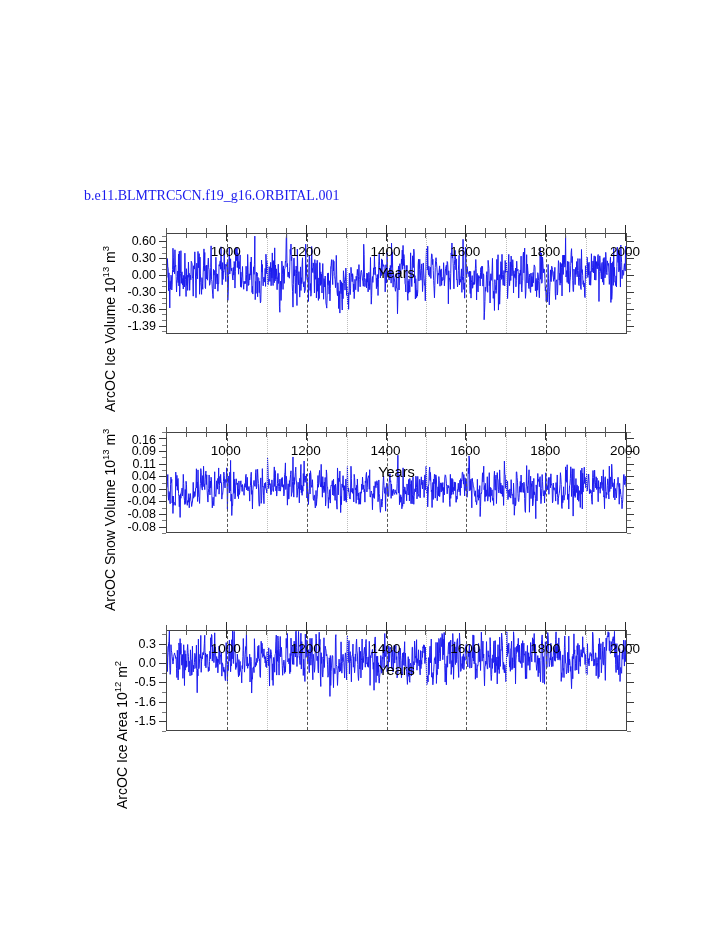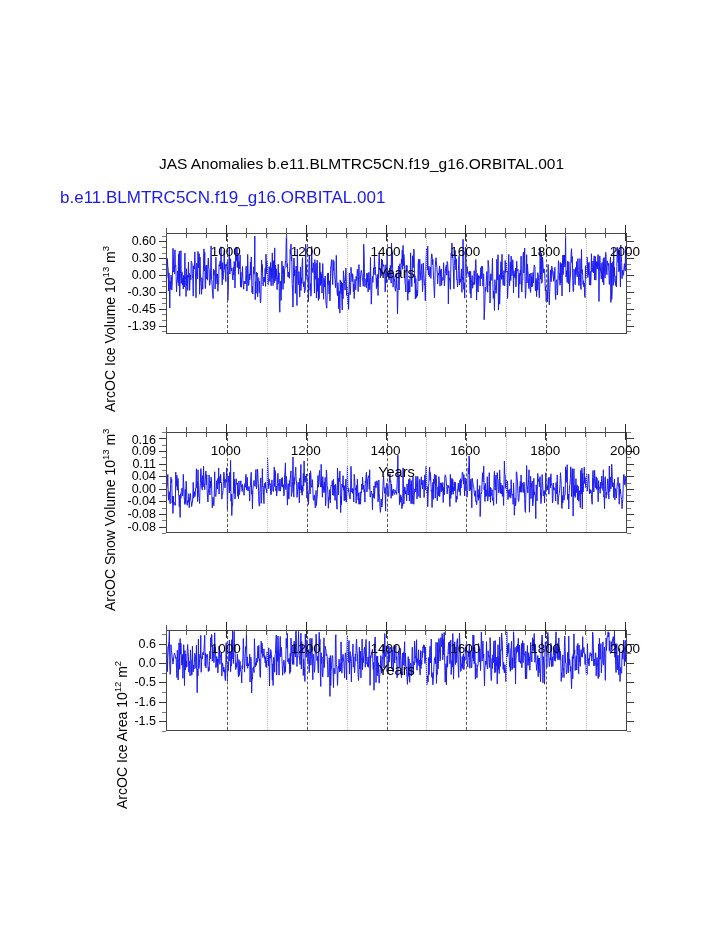--- a/index.html
+++ b/index.html
@@ -30,25 +30,26 @@
     left: 0;
     top: 155px;
     width: 723px;
     text-align: center;
     font-size: 15.5px;
     color: #000000;
     white-space: nowrap;
   }
   .sub-title {
     position: absolute;
-    left: 60px;
+    left: 84px;
     top: 188px;
-    font-size: 17px;
+    font-size: 14px;
     color: #1a1aee;
     white-space: nowrap;
+    font-family: Liberation Serif, serif;
   }
 
   
   .panel {
     position: absolute;
   }
   .plotbox {
     position: absolute;
     left: 0;
     top: 0;
@@ -177,21 +178,20 @@
   .sup {
     font-size: 9.5px;
     vertical-align: super;
   }
 </style>
 </head>
 <body>
 
 <div class="page">
 
-  <div class="main-title">JAS Anomalies b.e11.BLMTRC5CN.f19_g16.ORBITAL.001</div>
 
   <div class="sub-title">b.e11.BLMTRC5CN.f19_g16.ORBITAL.001</div>
 
   <div class="panel" id="panel-0" style="left:166px; top:233px;">
     <div class="plotbox">
       <svg class="series-svg" id="svg-0" viewBox="0 0 461 101" preserveAspectRatio="none">
           <path d="M0.00,44.42L0.40,25.08L0.80,33.46L1.20,35.14L1.60,57.88L2.00,39.66L2.39,54.59L2.79,75.45L3.19,48.18L3.59,56.26L3.99,42.03L4.39,43.58L4.79,57.12L5.19,51.11L5.59,36.06L5.99,14.54L6.39,23.62L6.79,38.81L7.18,32.80L7.58,40.60L7.98,16.11L8.38,33.22L8.78,31.92L9.18,43.34L9.58,59.11L9.98,47.65L10.38,47.16L10.78,37.70L11.18,49.56L11.57,20.62L11.97,52.94L12.37,17.56L12.77,63.44L13.17,45.85L13.57,40.30L13.97,17.03L14.37,50.35L14.77,39.16L15.17,38.64L15.57,52.09L15.97,45.37L16.36,56.14L16.76,42.18L17.16,47.29L17.56,53.97L17.96,19.57L18.36,42.68L18.76,46.65L19.16,63.75L19.56,35.43L19.96,52.42L20.36,41.97L20.75,57.53L21.15,47.99L21.55,28.69L21.95,44.14L22.35,40.20L22.75,57.49L23.15,45.66L23.55,42.05L23.95,46.72L24.35,27.82L24.75,28.98L25.15,30.36L25.54,44.59L25.94,43.84L26.34,63.41L26.74,32.42L27.14,35.75L27.54,35.68L27.94,18.21L28.34,32.73L28.74,47.02L29.14,65.02L29.54,43.76L29.94,29.74L30.33,39.97L30.73,45.72L31.13,17.77L31.53,34.50L31.93,26.03L32.33,20.05L32.73,61.45L33.13,23.57L33.53,40.76L33.93,49.51L34.33,53.93L34.72,61.56L35.12,44.53L35.52,50.32L35.92,56.38L36.32,39.72L36.72,32.53L37.12,15.20L37.52,37.64L37.92,18.86L38.32,54.51L38.72,55.71L39.12,32.26L39.51,45.89L39.91,31.62L40.31,41.38L40.71,47.09L41.11,31.32L41.51,24.55L41.91,34.48L42.31,36.24L42.71,52.36L43.11,51.19L43.51,47.33L43.90,34.20L44.30,12.10L44.70,46.61L45.10,48.18L45.50,55.92L45.90,61.52L46.30,65.77L46.70,36.04L47.10,41.96L47.50,37.61L47.90,37.20L48.30,56.12L48.69,48.96L49.09,23.66L49.49,39.33L49.89,44.95L50.29,51.07L50.69,40.74L51.09,58.39L51.49,50.20L51.89,50.62L52.29,31.31L52.69,32.81L53.08,29.62L53.48,27.34L53.88,35.96L54.28,13.05L54.68,33.66L55.08,38.40L55.48,51.77L55.88,29.13L56.28,46.36L56.68,38.12L57.08,38.84L57.48,16.59L57.87,35.99L58.27,30.75L58.67,42.35L59.07,48.53L59.47,31.29L59.87,32.75L60.27,30.37L60.67,28.36L61.07,67.69L61.47,59.04L61.87,42.38L62.26,24.00L62.66,14.17L63.06,40.83L63.46,33.82L63.86,25.30L64.26,35.22L64.66,37.50L65.06,34.74L65.46,38.85L65.86,44.97L66.26,46.95L66.66,34.14L67.05,41.93L67.45,28.05L67.85,30.39L68.25,55.17L68.65,38.50L69.05,14.23L69.45,25.58L69.85,27.12L70.25,14.00L70.65,34.24L71.05,19.24L71.45,21.48L71.84,41.02L72.24,27.97L72.64,35.54L73.04,33.17L73.44,21.35L73.84,53.72L74.24,38.91L74.64,54.42L75.04,44.74L75.44,43.55L75.84,33.15L76.23,47.77L76.63,51.35L77.03,56.37L77.43,48.07L77.83,50.51L78.23,49.33L78.63,50.66L79.03,47.19L79.43,32.87L79.83,41.42L80.23,58.29L80.63,50.86L81.02,20.86L81.42,36.50L81.82,52.50L82.22,51.96L82.62,40.61L83.02,46.87L83.42,43.40L83.82,28.52L84.22,41.91L84.62,23.50L85.02,45.94L85.41,59.67L85.81,53.44L86.21,61.26L86.61,40.55L87.01,33.53L87.41,41.17L87.81,30.99L88.21,2.15L88.61,66.99L89.01,48.41L89.41,60.58L89.81,38.84L90.20,42.92L90.60,39.70L91.00,64.01L91.40,44.29L91.80,44.81L92.20,45.36L92.60,59.86L93.00,48.17L93.40,61.54L93.80,70.24L94.20,68.76L94.59,52.12L94.99,26.60L95.39,38.78L95.79,31.10L96.19,46.28L96.59,52.91L96.99,45.14L97.39,43.91L97.79,44.49L98.19,49.10L98.59,35.06L98.99,53.42L99.38,20.63L99.78,31.56L100.18,40.49L100.58,27.98L100.98,38.36L101.38,52.12L101.78,46.60L102.18,47.76L102.58,33.28L102.98,36.68L103.38,48.44L103.77,39.23L104.17,28.91L104.57,52.81L104.97,34.60L105.37,44.87L105.77,19.31L106.17,43.93L106.57,52.59L106.97,27.22L107.37,45.46L107.77,49.66L108.17,14.15L108.56,47.91L108.96,31.69L109.36,45.80L109.76,35.56L110.16,43.09L110.56,56.84L110.96,46.06L111.36,42.76L111.76,30.81L112.16,50.53L112.56,39.61L112.95,74.30L113.35,79.84L113.75,52.18L114.15,48.08L114.55,67.80L114.95,56.16L115.35,27.65L115.75,33.34L116.15,41.05L116.55,56.52L116.95,32.54L117.35,43.30L117.74,50.35L118.14,35.46L118.54,35.06L118.94,27.56L119.34,28.84L119.74,5.09L120.14,0.36L120.54,33.53L120.94,30.05L121.34,43.23L121.74,44.00L122.14,38.77L122.53,41.91L122.93,45.12L123.33,33.46L123.73,15.70L124.13,20.89L124.53,10.25L124.93,27.16L125.33,23.13L125.73,50.75L126.13,58.82L126.53,74.60L126.92,51.76L127.32,24.82L127.72,24.51L128.12,42.59L128.52,36.53L128.92,60.60L129.32,49.63L129.72,32.69L130.12,40.37L130.52,72.99L130.92,15.36L131.32,36.25L131.71,46.87L132.11,51.66L132.51,38.40L132.91,50.44L133.31,64.41L133.71,53.25L134.11,33.57L134.51,57.65L134.91,44.55L135.31,50.69L135.71,31.27L136.10,24.24L136.50,48.70L136.90,49.88L137.30,54.10L137.70,48.55L138.10,60.04L138.50,58.13L138.90,57.09L139.30,10.29L139.70,42.32L140.10,31.42L140.50,44.95L140.89,47.28L141.29,45.82L141.69,44.13L142.09,68.81L142.49,33.99L142.89,22.30L143.29,25.07L143.69,57.50L144.09,50.55L144.49,63.47L144.89,60.58L145.28,12.82L145.68,36.85L146.08,35.21L146.48,39.36L146.88,29.48L147.28,32.83L147.68,41.44L148.08,60.18L148.48,26.16L148.88,41.19L149.28,46.25L149.68,29.85L150.07,65.22L150.47,46.46L150.87,26.80L151.27,58.43L151.67,51.33L152.07,67.75L152.47,44.80L152.87,65.88L153.27,29.37L153.67,29.37L154.07,52.45L154.46,38.60L154.86,51.29L155.26,41.01L155.66,60.22L156.06,40.91L156.46,30.14L156.86,46.13L157.26,66.55L157.66,45.54L158.06,47.60L158.46,54.09L158.86,42.86L159.25,55.06L159.65,70.55L160.05,72.63L160.45,75.62L160.85,62.48L161.25,40.17L161.65,51.65L162.05,39.70L162.45,53.50L162.85,61.27L163.25,47.75L163.65,68.25L164.04,55.65L164.44,33.59L164.84,31.99L165.24,26.20L165.64,36.25L166.04,43.80L166.44,51.61L166.84,26.29L167.24,37.62L167.64,27.83L168.04,42.64L168.43,43.52L168.83,46.82L169.23,54.76L169.63,46.11L170.03,21.81L170.43,41.69L170.83,59.42L171.23,62.96L171.63,49.72L172.03,56.26L172.43,76.05L172.83,58.55L173.22,58.47L173.62,80.66L174.02,46.89L174.42,56.17L174.82,60.88L175.22,48.75L175.62,67.14L176.02,77.56L176.42,50.15L176.82,65.98L177.22,37.50L177.61,42.95L178.01,46.23L178.41,50.44L178.81,57.25L179.21,48.36L179.61,34.72L180.01,44.61L180.41,62.59L180.81,53.77L181.21,66.03L181.61,71.38L182.01,59.77L182.40,76.82L182.80,61.44L183.20,39.87L183.60,54.01L184.00,61.88L184.40,56.00L184.80,33.99L185.20,40.07L185.60,44.43L186.00,48.65L186.40,40.48L186.79,43.36L187.19,59.05L187.59,50.97L187.99,65.93L188.39,58.57L188.79,46.22L189.19,56.01L189.59,56.79L189.99,43.15L190.39,47.28L190.79,42.25L191.19,36.03L191.58,42.17L191.98,58.79L192.38,43.48L192.78,31.24L193.18,45.02L193.58,46.62L193.98,53.88L194.38,43.91L194.78,38.70L195.18,37.04L195.58,39.18L195.97,42.87L196.37,47.30L196.77,48.03L197.17,53.26L197.57,10.44L197.97,20.89L198.37,44.40L198.77,53.76L199.17,50.17L199.57,49.61L199.97,45.58L200.37,54.94L200.76,39.81L201.16,49.14L201.56,40.51L201.96,59.06L202.36,53.93L202.76,39.08L203.16,44.56L203.56,56.78L203.96,50.54L204.36,23.99L204.76,49.62L205.15,71.57L205.55,62.98L205.95,47.21L206.35,43.37L206.75,49.43L207.15,42.91L207.55,34.54L207.95,41.44L208.35,22.48L208.75,35.57L209.15,33.79L209.55,41.77L209.94,41.54L210.34,55.77L210.74,44.94L211.14,53.68L211.54,41.33L211.94,62.74L212.34,46.62L212.74,28.46L213.14,20.50L213.54,32.37L213.94,38.10L214.34,44.92L214.73,35.26L215.13,42.57L215.53,25.40L215.93,41.26L216.33,26.44L216.73,32.15L217.13,33.09L217.53,31.37L217.93,31.69L218.33,40.62L218.73,39.63L219.12,59.02L219.52,50.78L219.92,31.33L220.32,50.01L220.72,34.09L221.12,18.82L221.52,40.68L221.92,42.55L222.32,40.54L222.72,45.01L223.12,46.98L223.52,34.84L223.91,43.25L224.31,32.10L224.71,38.41L225.11,50.14L225.51,9.30L225.91,34.08L226.31,18.33L226.71,37.81L227.11,54.20L227.51,40.75L227.91,43.68L228.30,45.17L228.70,49.07L229.10,55.64L229.50,58.41L229.90,52.28L230.30,40.05L230.70,55.23L231.10,55.26L231.50,81.39L231.90,65.15L232.30,36.45L232.70,32.60L233.09,57.11L233.49,36.51L233.89,30.29L234.29,41.77L234.69,40.76L235.09,34.70L235.49,25.55L235.89,30.71L236.29,16.40L236.69,36.00L237.09,11.66L237.48,32.13L237.88,20.91L238.28,24.88L238.68,36.27L239.08,50.52L239.48,51.80L239.88,59.18L240.28,32.06L240.68,38.00L241.08,32.05L241.48,60.92L241.88,67.65L242.27,48.04L242.67,60.44L243.07,46.14L243.47,51.77L243.87,59.22L244.27,44.33L244.67,19.22L245.07,36.40L245.47,44.21L245.87,53.68L246.27,41.49L246.66,22.24L247.06,26.91L247.46,34.27L247.86,15.43L248.26,19.39L248.66,50.09L249.06,42.52L249.46,66.33L249.86,45.56L250.26,54.25L250.66,64.90L251.06,57.44L251.45,63.39L251.85,58.66L252.25,31.47L252.65,25.82L253.05,47.91L253.45,36.22L253.85,25.82L254.25,35.24L254.65,42.76L255.05,47.14L255.45,37.01L255.85,30.51L256.24,39.85L256.64,58.71L257.04,50.64L257.44,29.54L257.84,38.82L258.24,45.23L258.64,52.23L259.04,53.32L259.44,68.14L259.84,44.87L260.24,25.35L260.63,15.02L261.03,15.71L261.43,36.73L261.83,12.39L262.23,35.68L262.63,41.75L263.03,32.78L263.43,43.40L263.83,41.13L264.23,35.58L264.63,33.85L265.03,45.33L265.42,25.84L265.82,20.20L266.22,21.37L266.62,31.17L267.02,25.79L267.42,37.17L267.82,47.49L268.22,55.18L268.62,65.07L269.02,52.58L269.42,34.13L269.81,27.19L270.21,24.19L270.61,28.18L271.01,33.68L271.41,38.92L271.81,50.75L272.21,43.79L272.61,39.81L273.01,41.85L273.41,36.77L273.81,32.53L274.21,53.25L274.60,37.02L275.00,43.48L275.40,35.59L275.80,52.39L276.20,44.09L276.60,47.51L277.00,46.76L277.40,46.91L277.80,29.31L278.20,40.30L278.60,52.86L278.99,46.68L279.39,41.02L279.79,35.24L280.19,33.24L280.59,31.77L280.99,42.01L281.39,28.05L281.79,28.66L282.19,34.52L282.59,71.26L282.99,37.52L283.39,46.49L283.78,44.83L284.18,49.67L284.58,56.43L284.98,40.53L285.38,19.31L285.78,21.62L286.18,9.17L286.58,24.56L286.98,20.65L287.38,29.94L287.78,42.85L288.17,55.93L288.57,32.18L288.97,25.87L289.37,16.69L289.77,26.21L290.17,36.58L290.57,25.37L290.97,46.86L291.37,46.33L291.77,53.94L292.17,50.23L292.57,37.35L292.96,31.54L293.36,21.73L293.76,52.01L294.16,45.91L294.56,49.21L294.96,45.62L295.36,41.96L295.76,35.59L296.16,59.54L296.56,43.57L296.96,46.63L297.35,5.37L297.75,43.34L298.15,56.53L298.55,49.88L298.95,65.45L299.35,48.28L299.75,13.30L300.15,18.73L300.55,39.07L300.95,44.51L301.35,33.07L301.75,35.51L302.14,40.26L302.54,39.36L302.94,39.49L303.34,43.58L303.74,37.75L304.14,52.51L304.54,60.74L304.94,38.14L305.34,65.41L305.74,49.12L306.14,46.25L306.54,42.46L306.93,55.35L307.33,52.60L307.73,49.48L308.13,51.70L308.53,37.47L308.93,51.26L309.33,47.15L309.73,34.82L310.13,26.06L310.53,34.98L310.93,67.23L311.32,40.89L311.72,40.32L312.12,58.21L312.52,59.18L312.92,42.55L313.32,42.23L313.72,44.59L314.12,43.72L314.52,52.99L314.92,39.37L315.32,34.23L315.72,45.57L316.11,32.85L316.51,35.24L316.91,33.14L317.31,53.20L317.71,40.58L318.11,41.69L318.51,87.46L318.91,79.81L319.31,69.02L319.71,54.28L320.11,58.48L320.50,55.18L320.90,41.40L321.30,38.38L321.70,47.18L322.10,59.46L322.50,26.89L322.90,30.68L323.30,35.38L323.70,52.73L324.10,48.41L324.50,70.40L324.90,46.83L325.29,40.55L325.69,46.67L326.09,47.27L326.49,37.38L326.89,24.86L327.29,49.84L327.69,65.69L328.09,58.33L328.49,60.86L328.89,78.00L329.29,46.59L329.68,51.51L330.08,57.61L330.48,60.65L330.88,58.02L331.28,25.91L331.68,37.67L332.08,46.99L332.48,21.15L332.88,77.61L333.28,63.98L333.68,41.52L334.08,71.59L334.47,59.99L334.87,45.11L335.27,28.27L335.67,29.48L336.07,46.27L336.47,20.73L336.87,41.61L337.27,46.75L337.67,52.33L338.07,41.51L338.47,37.27L338.86,52.20L339.26,53.00L339.66,27.03L340.06,39.17L340.46,35.16L340.86,29.39L341.26,39.34L341.66,37.76L342.06,65.89L342.46,56.05L342.86,29.99L343.26,20.79L343.65,42.87L344.05,52.73L344.45,44.11L344.85,28.50L345.25,47.45L345.65,22.50L346.05,33.80L346.45,42.60L346.85,38.62L347.25,26.22L347.65,34.00L348.05,60.14L348.44,37.52L348.84,43.37L349.24,41.19L349.64,45.11L350.04,34.71L350.44,53.89L350.84,47.39L351.24,27.75L351.64,37.72L352.04,36.90L352.44,35.94L352.83,41.46L353.23,65.34L353.63,51.17L354.03,40.30L354.43,51.22L354.83,36.76L355.23,42.21L355.63,22.56L356.03,55.96L356.43,59.08L356.83,47.89L357.23,47.25L357.62,22.13L358.02,18.48L358.42,39.70L358.82,32.65L359.22,14.37L359.62,47.96L360.02,65.60L360.42,60.07L360.82,43.55L361.22,21.11L361.62,49.97L362.01,30.88L362.41,37.07L362.81,41.94L363.21,53.91L363.61,55.73L364.01,44.27L364.41,40.82L364.81,58.08L365.21,59.66L365.61,39.83L366.01,53.91L366.41,43.35L366.80,45.46L367.20,53.53L367.60,39.38L368.00,49.81L368.40,38.43L368.80,31.54L369.20,32.45L369.60,34.07L370.00,57.98L370.40,48.18L370.80,45.35L371.19,63.97L371.59,47.49L371.99,57.33L372.39,39.49L372.79,41.65L373.19,47.27L373.59,57.95L373.99,65.08L374.39,48.65L374.79,14.32L375.19,46.13L375.59,38.39L375.98,19.34L376.38,50.24L376.78,48.80L377.18,23.56L377.58,30.01L377.98,39.67L378.38,35.62L378.78,35.71L379.18,36.71L379.58,45.54L379.98,57.95L380.37,53.88L380.77,68.79L381.17,66.20L381.57,59.68L381.97,69.26L382.37,54.78L382.77,31.03L383.17,45.68L383.57,62.04L383.97,72.34L384.37,58.79L384.77,49.62L385.16,36.59L385.56,48.08L385.96,48.55L386.36,32.87L386.76,34.03L387.16,36.25L387.56,41.88L387.96,44.19L388.36,48.28L388.76,38.30L389.16,46.14L389.55,34.01L389.95,60.63L390.35,66.83L390.75,47.59L391.15,47.86L391.55,46.65L391.95,62.28L392.35,59.11L392.75,41.00L393.15,27.18L393.55,29.82L393.95,47.00L394.34,40.14L394.74,52.22L395.14,29.08L395.54,49.98L395.94,30.11L396.34,34.07L396.74,63.21L397.14,34.67L397.54,21.60L397.94,41.29L398.34,21.52L398.74,30.22L399.13,21.58L399.53,33.81L399.93,32.58L400.33,1.73L400.73,43.88L401.13,41.40L401.53,37.27L401.93,49.38L402.33,27.81L402.73,42.73L403.13,50.67L403.52,28.30L403.92,37.49L404.32,59.34L404.72,48.12L405.12,44.10L405.52,31.85L405.92,19.16L406.32,14.98L406.72,29.23L407.12,23.00L407.52,47.46L407.92,58.64L408.31,58.62L408.71,35.78L409.11,38.22L409.51,38.91L409.91,51.70L410.31,34.18L410.71,41.26L411.11,37.90L411.51,28.07L411.91,43.68L412.31,37.10L412.70,25.05L413.10,37.37L413.50,52.00L413.90,52.61L414.30,44.61L414.70,25.17L415.10,34.67L415.50,55.34L415.90,56.61L416.30,15.77L416.70,39.30L417.10,36.33L417.49,42.24L417.89,51.47L418.29,47.70L418.69,54.01L419.09,50.05L419.49,63.90L419.89,64.90L420.29,32.38L420.69,45.21L421.09,38.69L421.49,39.57L421.88,23.61L422.28,28.13L422.68,44.36L423.08,30.17L423.48,41.84L423.88,28.75L424.28,51.96L424.68,50.80L425.08,38.17L425.48,52.26L425.88,43.86L426.28,20.16L426.67,38.33L427.07,38.77L427.47,34.24L427.87,27.58L428.27,39.79L428.67,28.53L429.07,22.27L429.47,46.85L429.87,34.54L430.27,22.96L430.67,47.09L431.06,36.07L431.46,28.15L431.86,34.98L432.26,35.59L432.66,22.43L433.06,20.91L433.46,33.60L433.86,68.85L434.26,38.41L434.66,22.31L435.06,29.34L435.46,37.92L435.85,40.07L436.25,45.97L436.65,30.20L437.05,29.01L437.45,49.12L437.85,38.52L438.25,25.00L438.65,51.80L439.05,23.96L439.45,36.61L439.85,44.80L440.25,41.58L440.64,18.71L441.04,25.96L441.44,39.21L441.84,41.53L442.24,27.41L442.64,30.05L443.04,32.07L443.44,30.04L443.84,39.63L444.24,51.41L444.64,45.57L445.03,29.00L445.43,23.70L445.83,69.85L446.23,29.59L446.63,66.75L447.03,60.31L447.43,30.56L447.83,28.29L448.23,52.41L448.63,14.55L449.03,42.91L449.43,34.05L449.82,49.06L450.22,48.70L450.62,52.63L451.02,42.69L451.42,54.06L451.82,33.20L452.22,13.39L452.62,21.79L453.02,29.02L453.42,17.04L453.82,38.68L454.21,16.64L454.61,37.09L455.01,33.92L455.41,54.13L455.81,11.30L456.21,22.93L456.61,28.96L457.01,45.59L457.41,37.59L457.81,36.78L458.21,42.18L458.61,41.51L459.00,34.36L459.40,30.28L459.80,36.04L460.20,37.50L460.60,12.51L461.00,37.89" fill="none" stroke="#1a1aee" stroke-width="1" stroke-linejoin="round"></path>
         </svg>
     <div class="vgrid" style="left: 59.8701px;"></div>
         <div class="vgrid minor" style="left: 99.7835px;"></div>
@@ -236,21 +236,21 @@
       <div class="ytick-major-r" style="top: 25.25px; left: 461px;"></div>
       <div class="ylabel-val" style="top: 25.25px;">0.30</div>
       <div class="ytick-major" style="top: 42.0833px;"></div>
       <div class="ytick-major-r" style="top: 42.0833px; left: 461px;"></div>
       <div class="ylabel-val" style="top: 42.0833px;">0.00</div>
       <div class="ytick-major" style="top: 58.9167px;"></div>
       <div class="ytick-major-r" style="top: 58.9167px; left: 461px;"></div>
       <div class="ylabel-val" style="top: 58.9167px;">-0.30</div>
       <div class="ytick-major" style="top: 75.75px;"></div>
       <div class="ytick-major-r" style="top: 75.75px; left: 461px;"></div>
-      <div class="ylabel-val" style="top: 75.75px;">-0.45</div>
+      <div class="ylabel-val" style="top: 75.75px;">-0.36</div>
       <div class="ytick-major" style="top: 92.5833px;"></div>
       <div class="ytick-major-r" style="top: 92.5833px; left: 461px;"></div>
       <div class="ylabel-val" style="top: 92.5833px;">-1.39</div>
       <div class="xtick-minor" style="left: 0px;"></div>
       <div class="xtick-minor-t" style="left: 0px;"></div>
       <div class="xtick-minor" style="left: 19.9567px;"></div>
       <div class="xtick-minor-t" style="left: 19.9567px;"></div>
       <div class="xtick-minor" style="left: 39.9134px;"></div>
       <div class="xtick-minor-t" style="left: 39.9134px;"></div>
       <div class="xtick-minor" style="left: 79.8268px;"></div>
@@ -446,21 +446,21 @@
       <div class="ytick-minor" style="top: 62.1538px;"></div>
       <div class="ytick-minor-r" style="top: 62.1538px; left: 461px;"></div>
       <div class="ytick-minor" style="top: 42.7308px;"></div>
       <div class="ytick-minor-r" style="top: 42.7308px; left: 461px;"></div>
       <div class="ytick-minor" style="top: 23.3077px;"></div>
       <div class="ytick-minor-r" style="top: 23.3077px; left: 461px;"></div>
       <div class="ytick-minor" style="top: 3.88462px;"></div>
       <div class="ytick-minor-r" style="top: 3.88462px; left: 461px;"></div>
       <div class="ytick-major" style="top: 13.5962px;"></div>
       <div class="ytick-major-r" style="top: 13.5962px; left: 461px;"></div>
-      <div class="ylabel-val" style="top: 13.5962px;">0.6</div>
+      <div class="ylabel-val" style="top: 13.5962px;">0.3</div>
       <div class="ytick-major" style="top: 33.0192px;"></div>
       <div class="ytick-major-r" style="top: 33.0192px; left: 461px;"></div>
       <div class="ylabel-val" style="top: 33.0192px;">0.0</div>
       <div class="ytick-major" style="top: 52.4423px;"></div>
       <div class="ytick-major-r" style="top: 52.4423px; left: 461px;"></div>
       <div class="ylabel-val" style="top: 52.4423px;">-0.5</div>
       <div class="ytick-major" style="top: 71.8654px;"></div>
       <div class="ytick-major-r" style="top: 71.8654px; left: 461px;"></div>
       <div class="ylabel-val" style="top: 71.8654px;">-1.6</div>
       <div class="ytick-major" style="top: 91.2885px;"></div>

